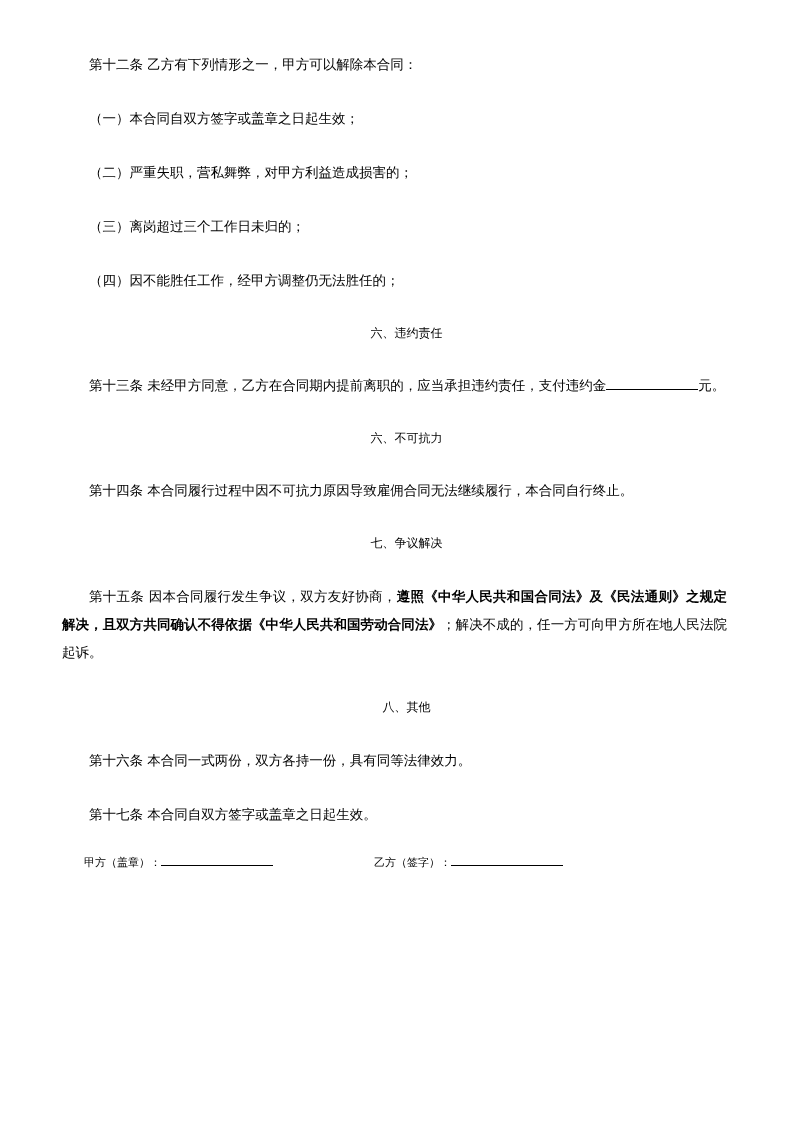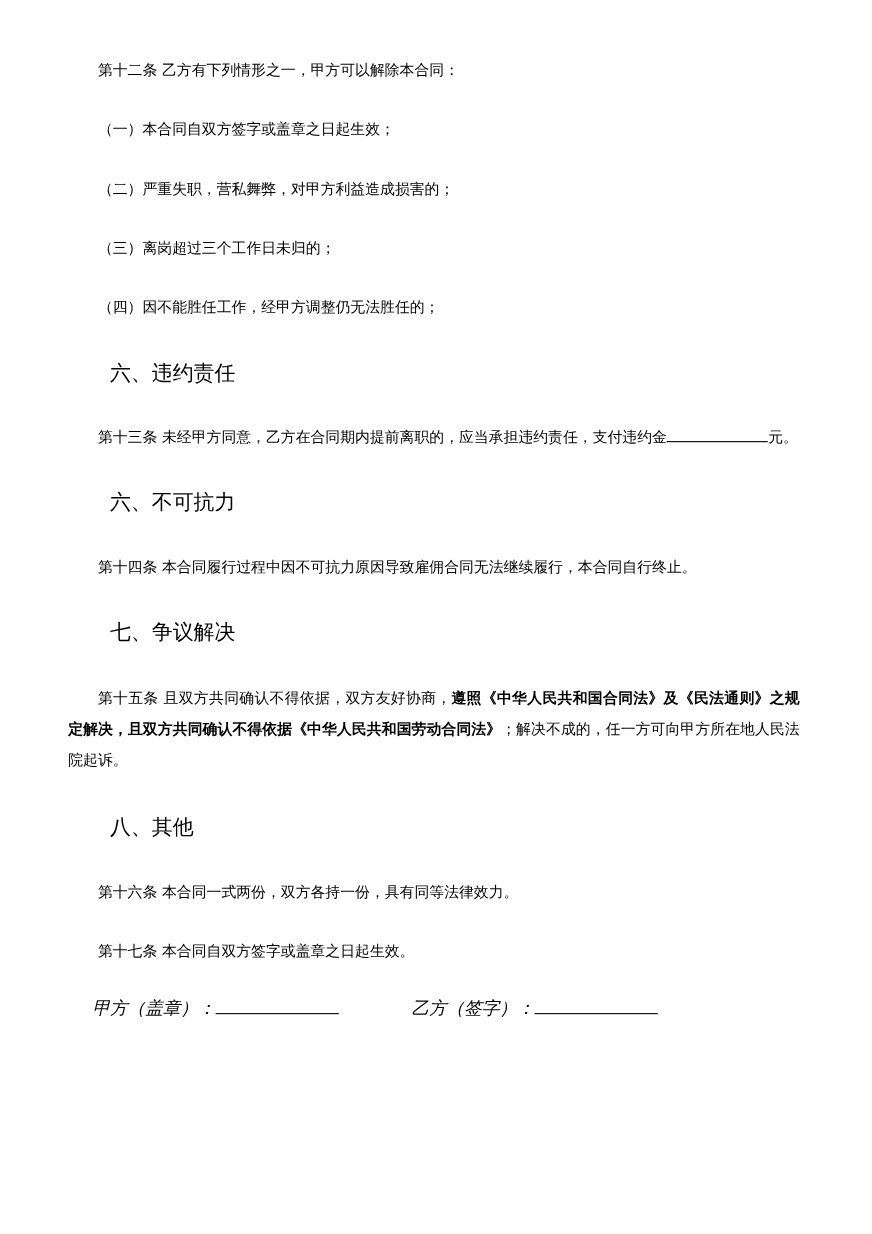--- a/index.html
+++ b/index.html
@@ -22,46 +22,46 @@
     padding: 52px 66px 0 62px;
   }
   .para {
     font-size: 13.5px;
     line-height: 1.85;
     margin: 0 0 29px 0;
     text-align: justify;
     text-indent: 2em;
   }
   .heading {
-    font-size: 19px;
+    font-size: 12px;
     line-height: 1.85;
     margin: 0 0 29px 0;
     text-indent: 2em;
+    text-align: center;
   }
   .multiline {
     text-indent: 2em;
     line-height: 2.05;
     margin-bottom: 30px;
   }
   .bold {
     font-weight: bold;
   }
   .blank-line {
     display: inline-block;
     border-bottom: 1px solid #000;
     vertical-align: baseline;
   }
   .blank-md { width: 92px; }
   .blank-lg { width: 112px; }
   .sign-row {
     display: flex;
-    font-size: 16px;
+    font-size: 11px;
     margin: 8px 0 0 0;
     padding-left: 22px;
-    font-style: italic;
   }
   .sign-col-a { width: 290px; }
   .sign-col-b { width: 300px; }
   .sign-date {
     font-size: 13.5px;
     margin: 42px 0 0 0;
     padding-left: 22px;
   }
   .nowrap { white-space: nowrap; }
 </style>
@@ -83,21 +83,21 @@
   <p class="heading">六、违约责任</p>
 
   <p class="para"><span>第十三条 未经甲方同意，乙方在合同期内提前离职的，应当承担违约责任，支付违约金</span><span class="blank-line blank-md"></span><span>元。</span></p>
 
   <p class="heading">六、不可抗力</p>
 
   <p class="para">第十四条 本合同履行过程中因不可抗力原因导致雇佣合同无法继续履行，本合同自行终止。</p>
 
   <p class="heading">七、争议解决</p>
 
-  <p class="para multiline"><span>第十五条 且双方共同确认不得依据，双方友好协商，</span><span class="bold">遵照《中华人民共和国合同法》及《民法通则》之规定解决，且双方共同确认不得依据《中华人民共和国劳动合同法》</span><span>；解决不成的，任一方可向甲方所在地人民法院起诉。</span></p>
+  <p class="para multiline"><span>第十五条 因本合同履行发生争议，双方友好协商，</span><span class="bold">遵照《中华人民共和国合同法》及《民法通则》之规定解决，且双方共同确认不得依据《中华人民共和国劳动合同法》</span><span>；解决不成的，任一方可向甲方所在地人民法院起诉。</span></p>
 
   <p class="heading">八、其他</p>
 
   <p class="para">第十六条  本合同一式两份，双方各持一份，具有同等法律效力。</p>
 
   <p class="para">第十七条 本合同自双方签字或盖章之日起生效。</p>
 
   <div class="sign-row">
     <div class="sign-col-a nowrap"><span>甲方（盖章）：</span><span class="blank-line blank-lg"></span></div>
     <div class="sign-col-b nowrap"><span>乙方（签字）：</span><span class="blank-line blank-lg"></span></div>

